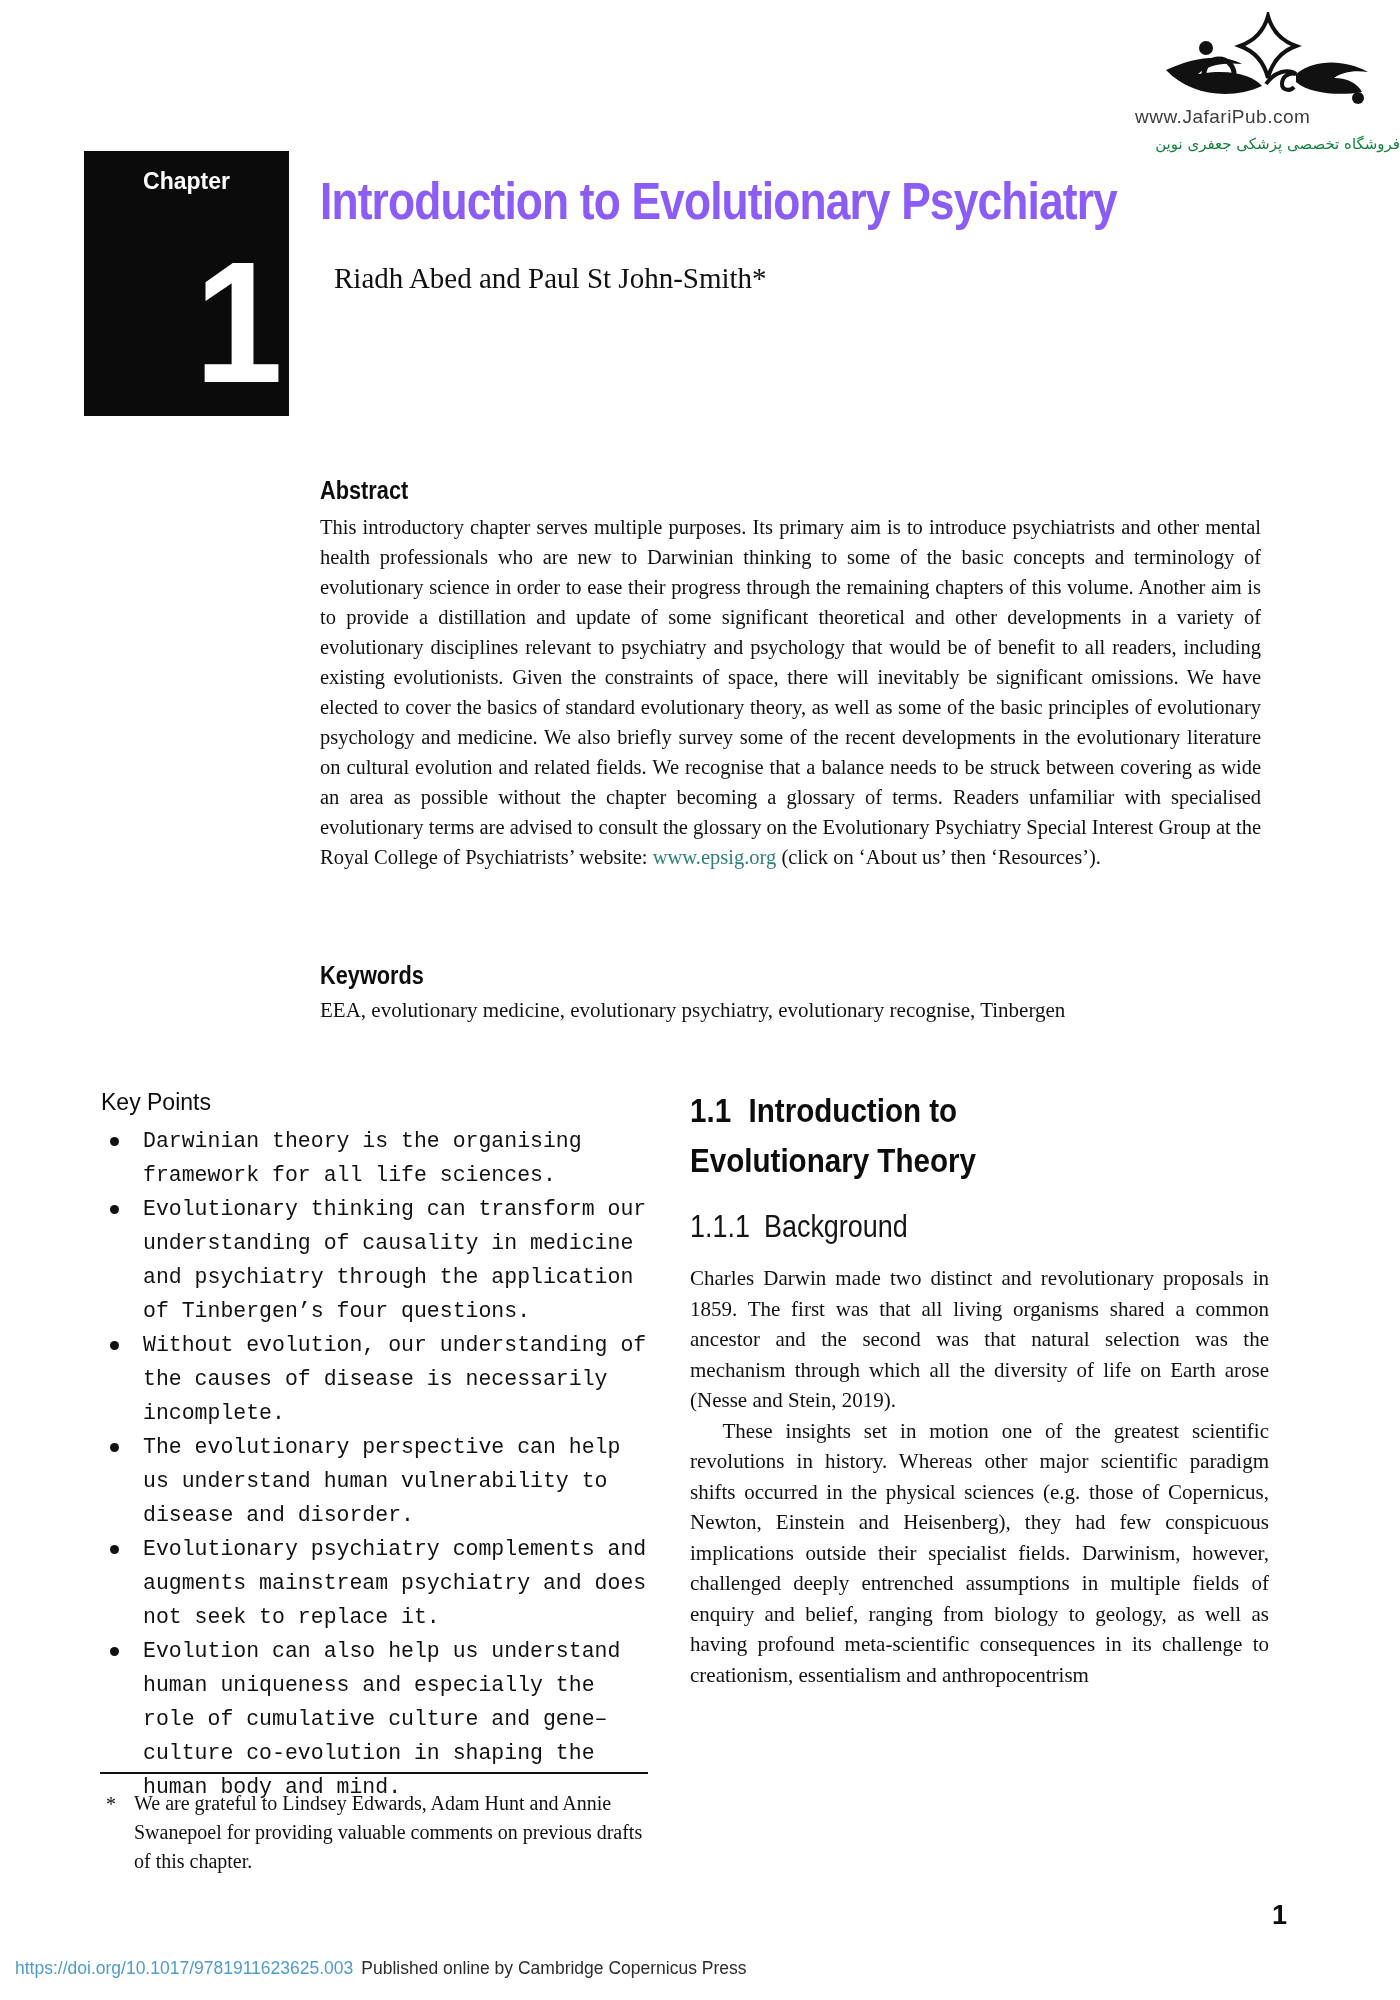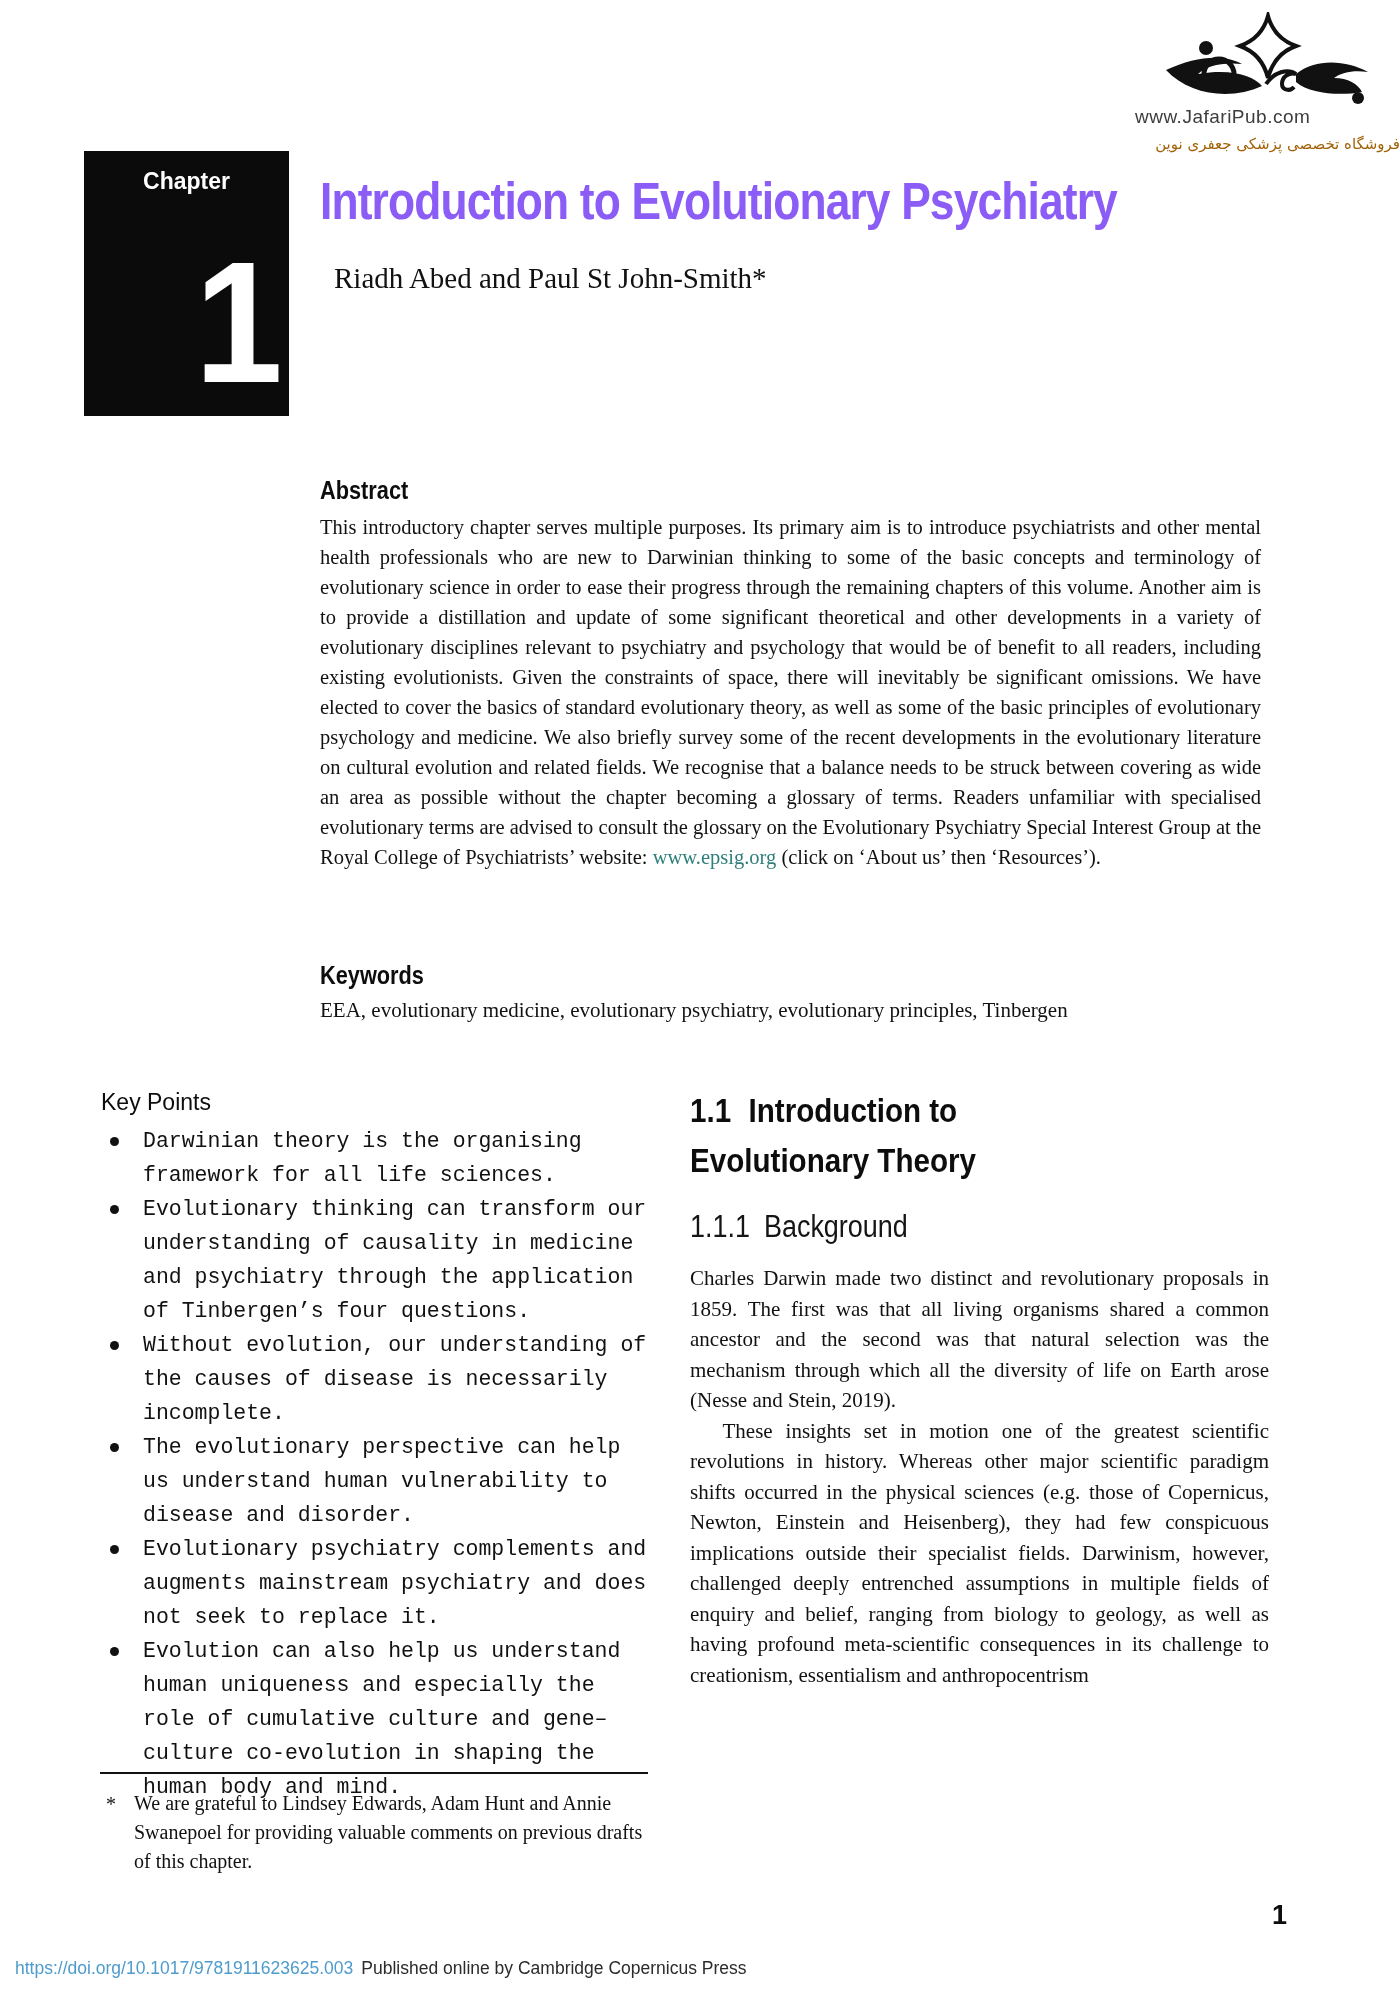--- a/index.html
+++ b/index.html
@@ -23,21 +23,21 @@
   .logo-url {
     font-family: "Liberation Sans", sans-serif;
     font-size: 19px;
     color: #3d3d3d;
     letter-spacing: 0.5px;
     margin-top: 2px;
   }
   .logo-fa {
     font-family: "DejaVu Sans", sans-serif;
     font-size: 15px;
-    color: #a16207;
+    color: #15803d;
     margin-top: 7px;
     direction: rtl;
   }
   
   .chapter-box {
     position: absolute;
     left: 84px; top: 151px;
     width: 205px; height: 265px;
     background: #0b0b0b;
     overflow: hidden;
@@ -231,21 +231,21 @@
     <div class="chapter-number">1</div>
   </div>
 
   <h1 class="title"><span class="cond">Introduction to Evolutionary Psychiatry</span></h1>
   <div class="authors">Riadh Abed and Paul St John-Smith*</div>
 
   <h2 class="block-h abstract-h"><span class="cond">Abstract</span></h2>
   <p class="abstract-body"><span>This introductory chapter serves multiple purposes. Its primary aim is to introduce psychiatrists and other mental health professionals who are new to Darwinian thinking to some of the basic concepts and terminology of evolutionary science in order to ease their progress through the remaining chapters of this volume. Another aim is to provide a distillation and update of some significant theoretical and other developments in a variety of evolutionary disciplines relevant to psychiatry and psychology that would be of benefit to all readers, including existing evolutionists. Given the constraints of space, there will inevitably be significant omissions. We have elected to cover the basics of standard evolutionary theory, as well as some of the basic principles of evolutionary psychology and medicine. We also briefly survey some of the recent developments in the evolutionary literature on cultural evolution and related fields. We recognise that a balance needs to be struck between covering as wide an area as possible without the chapter becoming a glossary of terms. Readers unfamiliar with specialised evolutionary terms are advised to consult the glossary on the Evolutionary Psychiatry Special Interest Group at the Royal College of Psychiatrists’ website: </span><a class="teal-link" href="#">www.epsig.org</a><span> (click on ‘About us’ then ‘Resources’).</span></p>
 
   <h2 class="block-h keywords-h"><span class="cond">Keywords</span></h2>
-  <p class="keywords-body">EEA, evolutionary medicine, evolutionary psychiatry, evolutionary principles, Tinbergen</p>
+  <p class="keywords-body">EEA, evolutionary medicine, evolutionary psychiatry, evolutionary recognise, Tinbergen</p>
 
   <h3 class="keypoints-h">Key Points</h3>
   <ul class="keypoints-list">
     <li><span class="bullet-dot"></span><span>Darwinian theory is the organising framework for all life sciences.</span></li>
     <li><span class="bullet-dot"></span><span>Evolutionary thinking can transform our understanding of causality in medicine and psychiatry through the application of Tinbergen’s four questions.</span></li>
     <li><span class="bullet-dot"></span><span>Without evolution, our understanding of the causes of disease is necessarily incomplete.</span></li>
     <li><span class="bullet-dot"></span><span>The evolutionary perspective can help us understand human vulnerability to disease and disorder.</span></li>
     <li><span class="bullet-dot"></span><span>Evolutionary psychiatry complements and augments mainstream psychiatry and does not seek to replace it.</span></li>
     <li><span class="bullet-dot"></span><span>Evolution can also help us understand human uniqueness and especially the role of cumulative culture and gene–culture co-evolution in shaping the human body and mind.</span></li>
   </ul>

